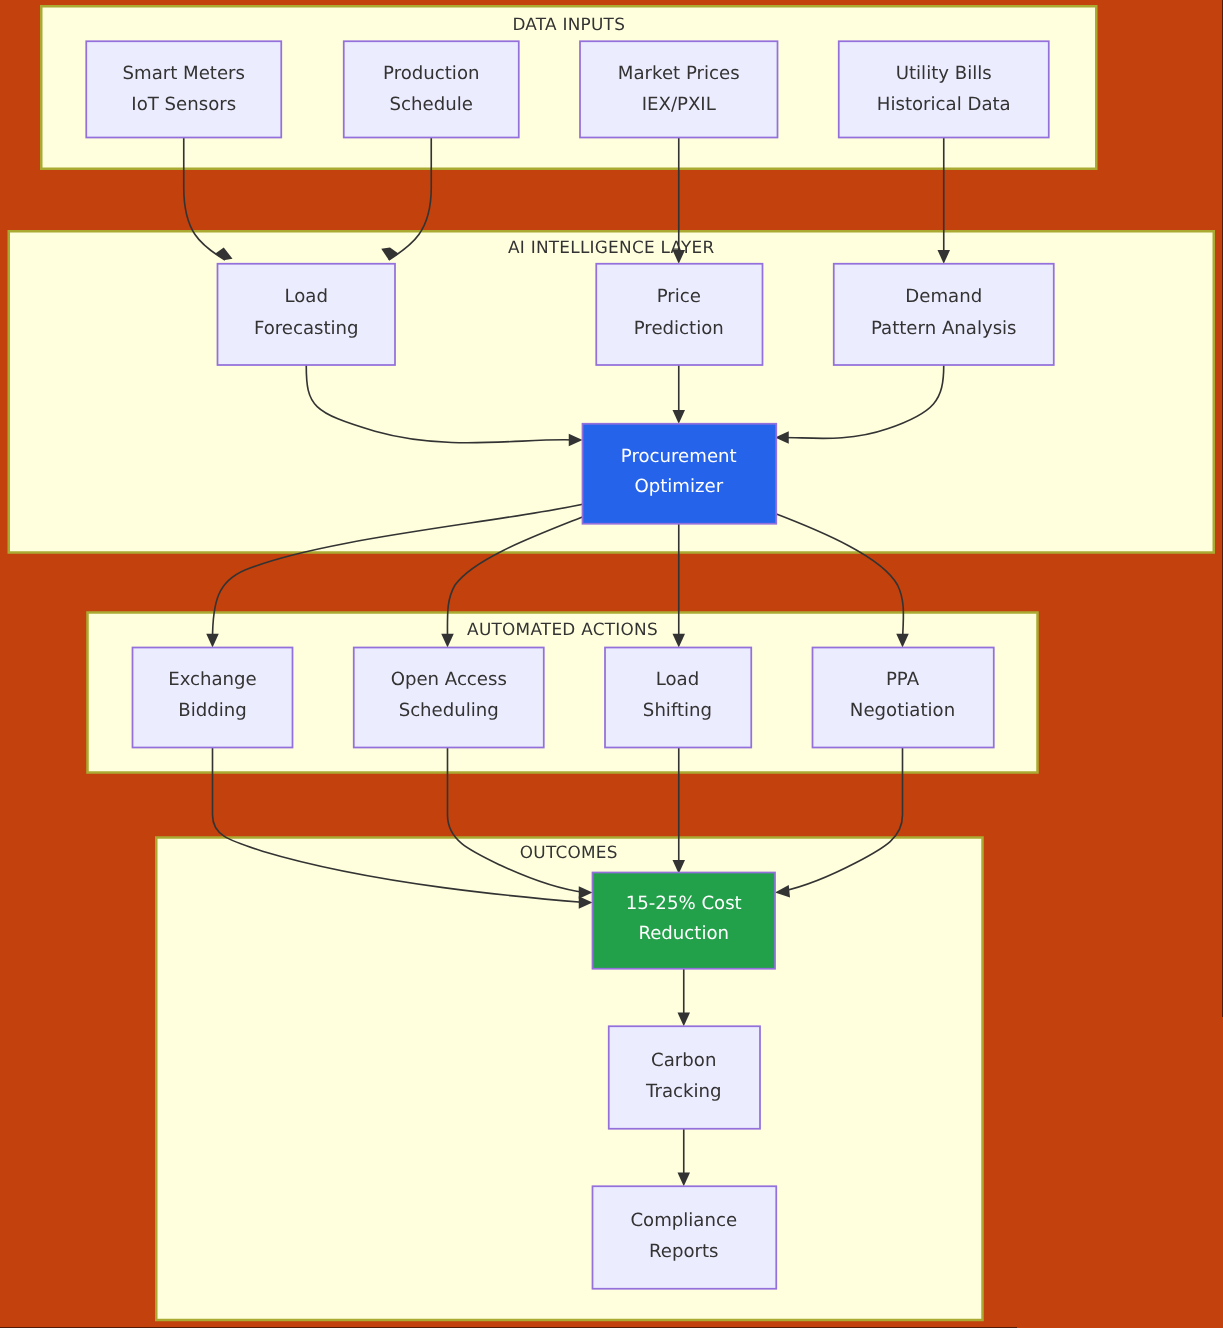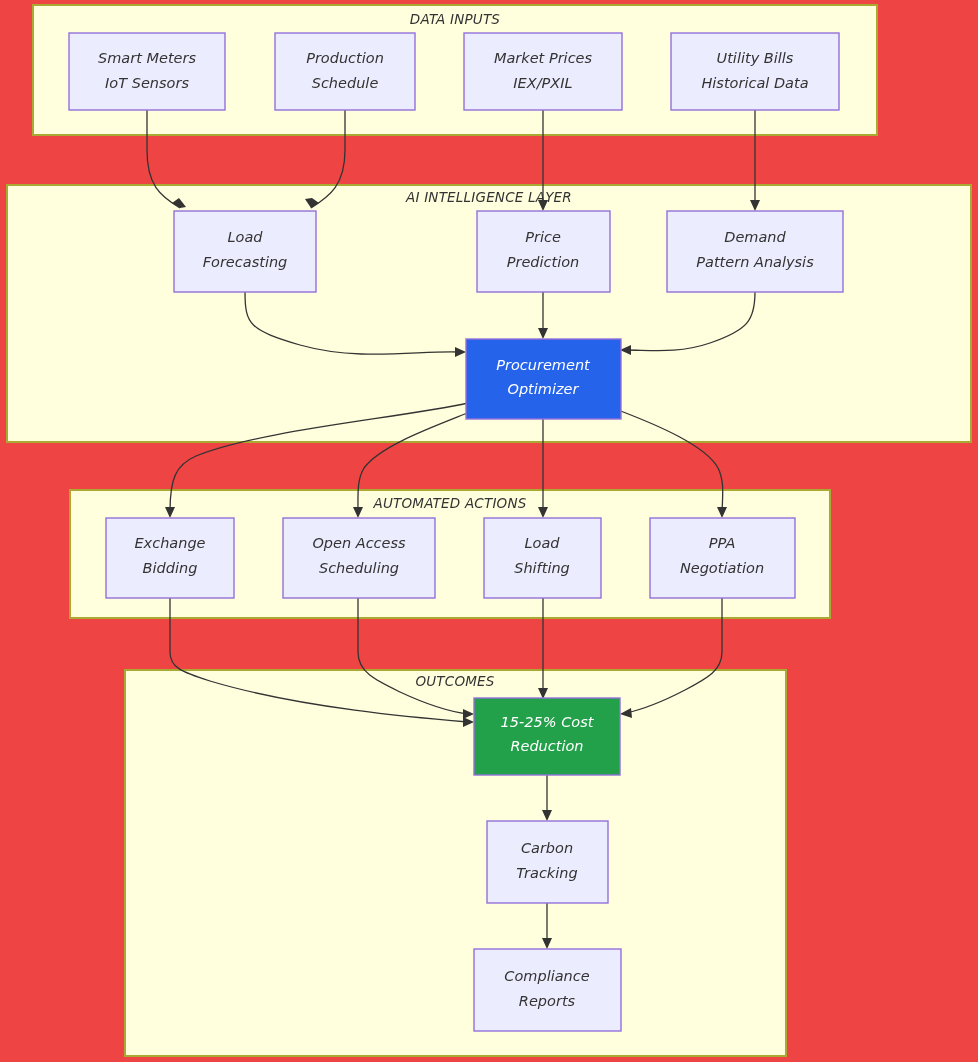--- a/index.html
+++ b/index.html
@@ -10,22 +10,21 @@
   body {
     width: 978px;
     height: 1062px;
     overflow: hidden;
     font-family: "DejaVu Sans", "Liberation Sans", sans-serif;
   }
   #diagram-root {
     position: relative;
     width: 978px;
     height: 1062px;
-    background: #ef4444;
-    font-style: italic;
+    background: #c2410c;
   }
   svg#flow {
     display: block;
     width: 978px;
     height: 1062px;
   }
   .cluster-rect {
     fill: #ffffde;
     stroke: #aaaa33;
     stroke-width: 2px;

